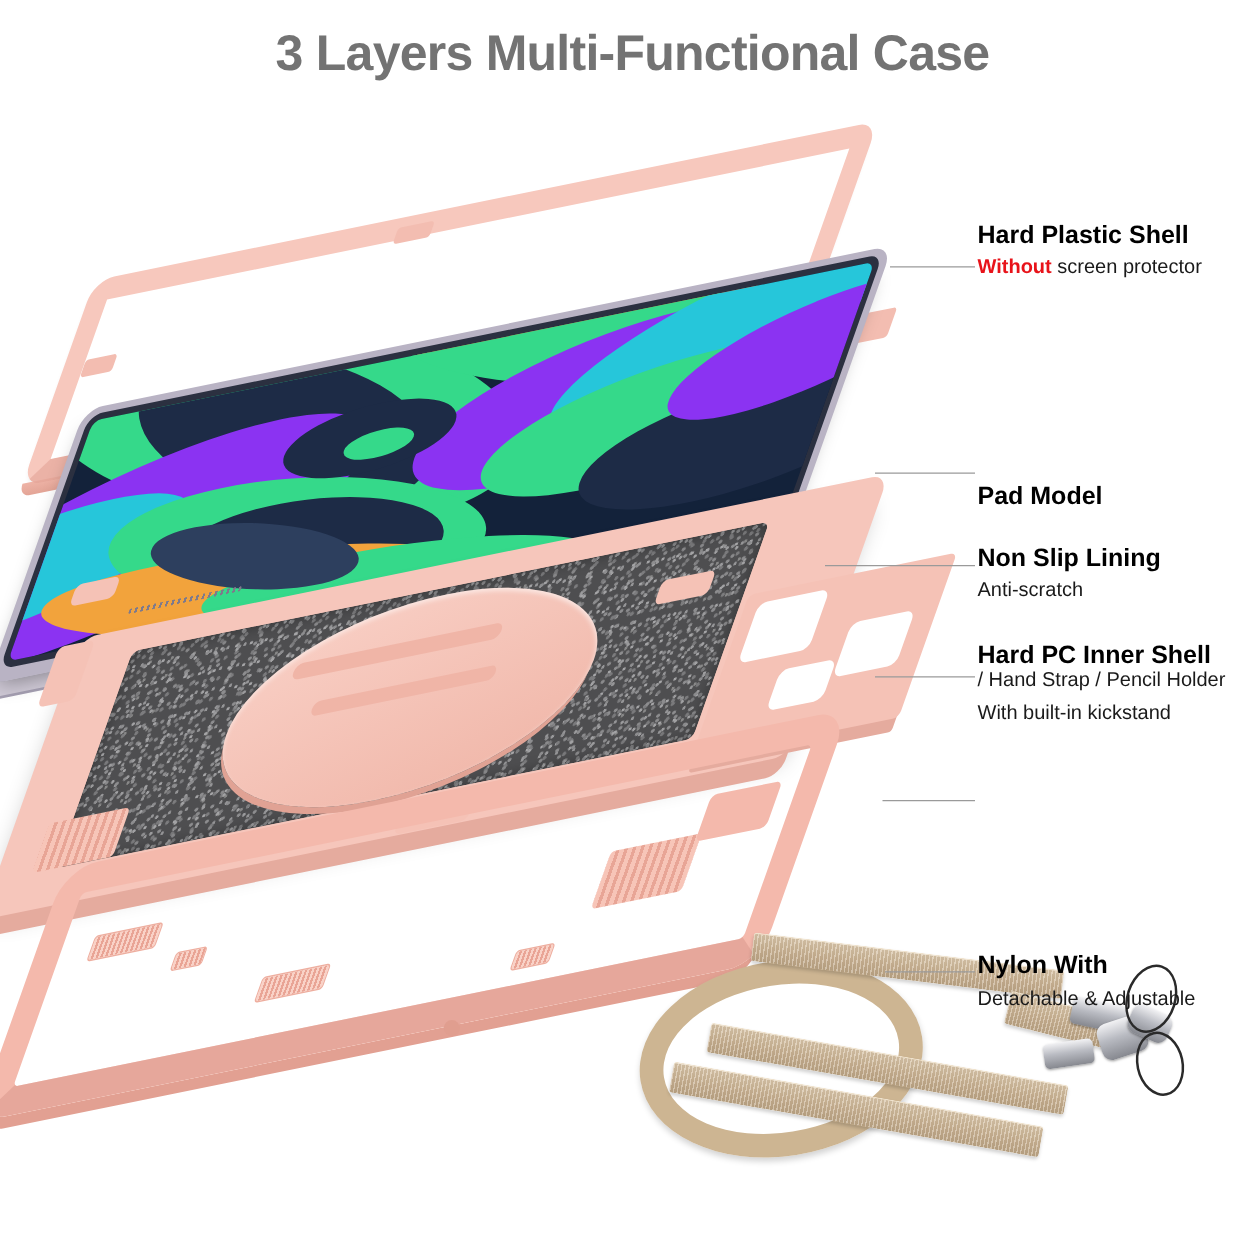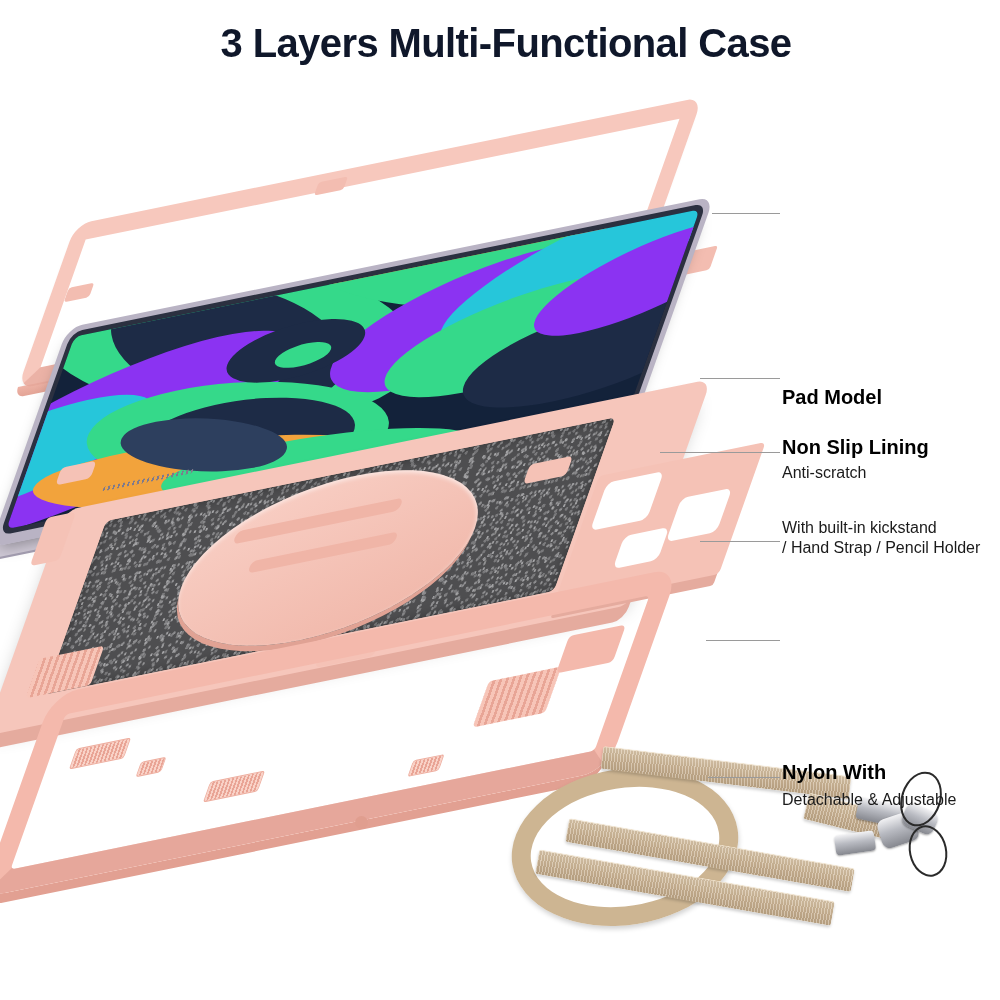--- a/index.html
+++ b/index.html
@@ -7,21 +7,21 @@
     width:1000px;height:1000px;overflow:hidden;position:relative;
     font-family:"Liberation Sans","DejaVu Sans",sans-serif;
     color:#111;
   }
   .stage{position:absolute;inset:0;}
 
   
   .header{position:absolute;top:0;left:0;width:1000px;text-align:center;}
   .title{
     font-size:40px;font-weight:bold;letter-spacing:-0.6px;
-    margin-top:22px;line-height:1.05;color:#0f172a;padding-left:12px;
+    margin-top:22px;line-height:1.05;color:#737373;padding-left:12px;
   }
   .subtitle{
     font-size:25px;font-weight:normal;margin-top:7px;line-height:1.1;color:#000;
     letter-spacing:-0.4px;
   }
 
   
   .callout{position:absolute;left:782px;}
   .callout .head{font-size:20px;font-weight:bold;line-height:1.12;color:#000;white-space:nowrap;}
   .callout .sub{font-size:16px;line-height:1.28;color:#1a1a1a;white-space:nowrap;}
@@ -282,36 +282,43 @@
       <div class="clip" style="left:374px;top:60px;width:38px;height:30px;transform:rotate(-18deg);border-radius:8px;"></div>
       <div class="clip" style="left:398px;top:52px;width:34px;height:24px;transform:rotate(24deg);border-radius:8px;"></div>
       <div class="clip" style="left:330px;top:78px;width:40px;height:20px;transform:rotate(-8deg);"></div>
       <div class="cordloop" style="left:396px;top:16px;width:36px;height:52px;transform:rotate(18deg);"></div>
       <div class="cordloop" style="left:404px;top:70px;width:34px;height:48px;transform:rotate(-12deg);"></div>
     </div>
 
   </div>
 
   <div class="lead" style="left:712px;top:213px;width:68px;"></div>
+  <div class="callout" style="top:177px;">
+    <div class="head">Hard Plastic Shell</div>
+    <div class="sub" style="margin-top:5px;">
+      <span class="hl">Without</span><span> screen protector</span>
+    </div>
+  </div>
 
   <div class="lead" style="left:700px;top:378px;width:80px;"></div>
   <div class="callout" style="top:386px;">
     <div class="head">Pad Model</div>
   </div>
 
   <div class="lead" style="left:660px;top:452px;width:120px;"></div>
   <div class="callout" style="top:436px;">
     <div class="head">Non Slip Lining</div>
     <div class="sub" style="margin-top:5px;">Anti-scratch</div>
   </div>
 
   <div class="lead" style="left:700px;top:541px;width:80px;"></div>
   <div class="callout" style="top:513px;">
+    <div class="head">Hard PC Inner Shell</div>
+    <div class="sub">/ Hand Strap / Pencil Holder</div>
     <div class="sub" style="margin-top:5px;">With built-in kickstand</div>
-    <div class="sub">/ Hand Strap / Pencil Holder</div>
   </div>
 
   <div class="lead" style="left:706px;top:640px;width:74px;"></div>
 
   <div class="lead" style="left:708px;top:777px;width:72px;"></div>
   <div class="callout" style="top:761px;">
     <div class="head">Nylon With</div>
     <div class="sub" style="margin-top:7px;">Detachable &amp; Adjustable</div>
   </div>
 

